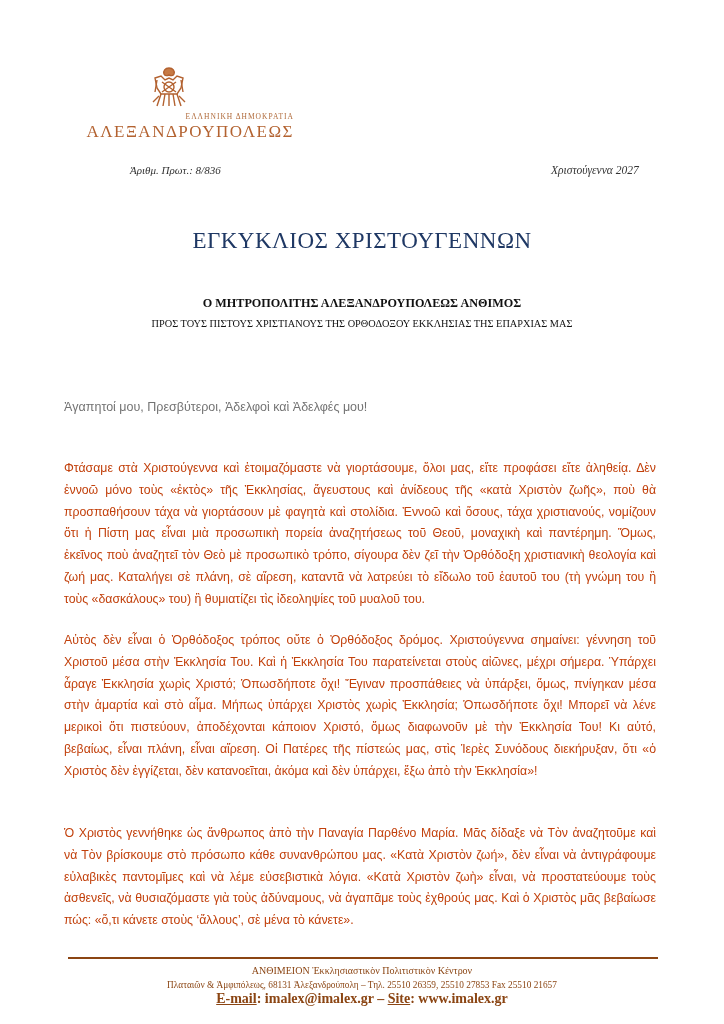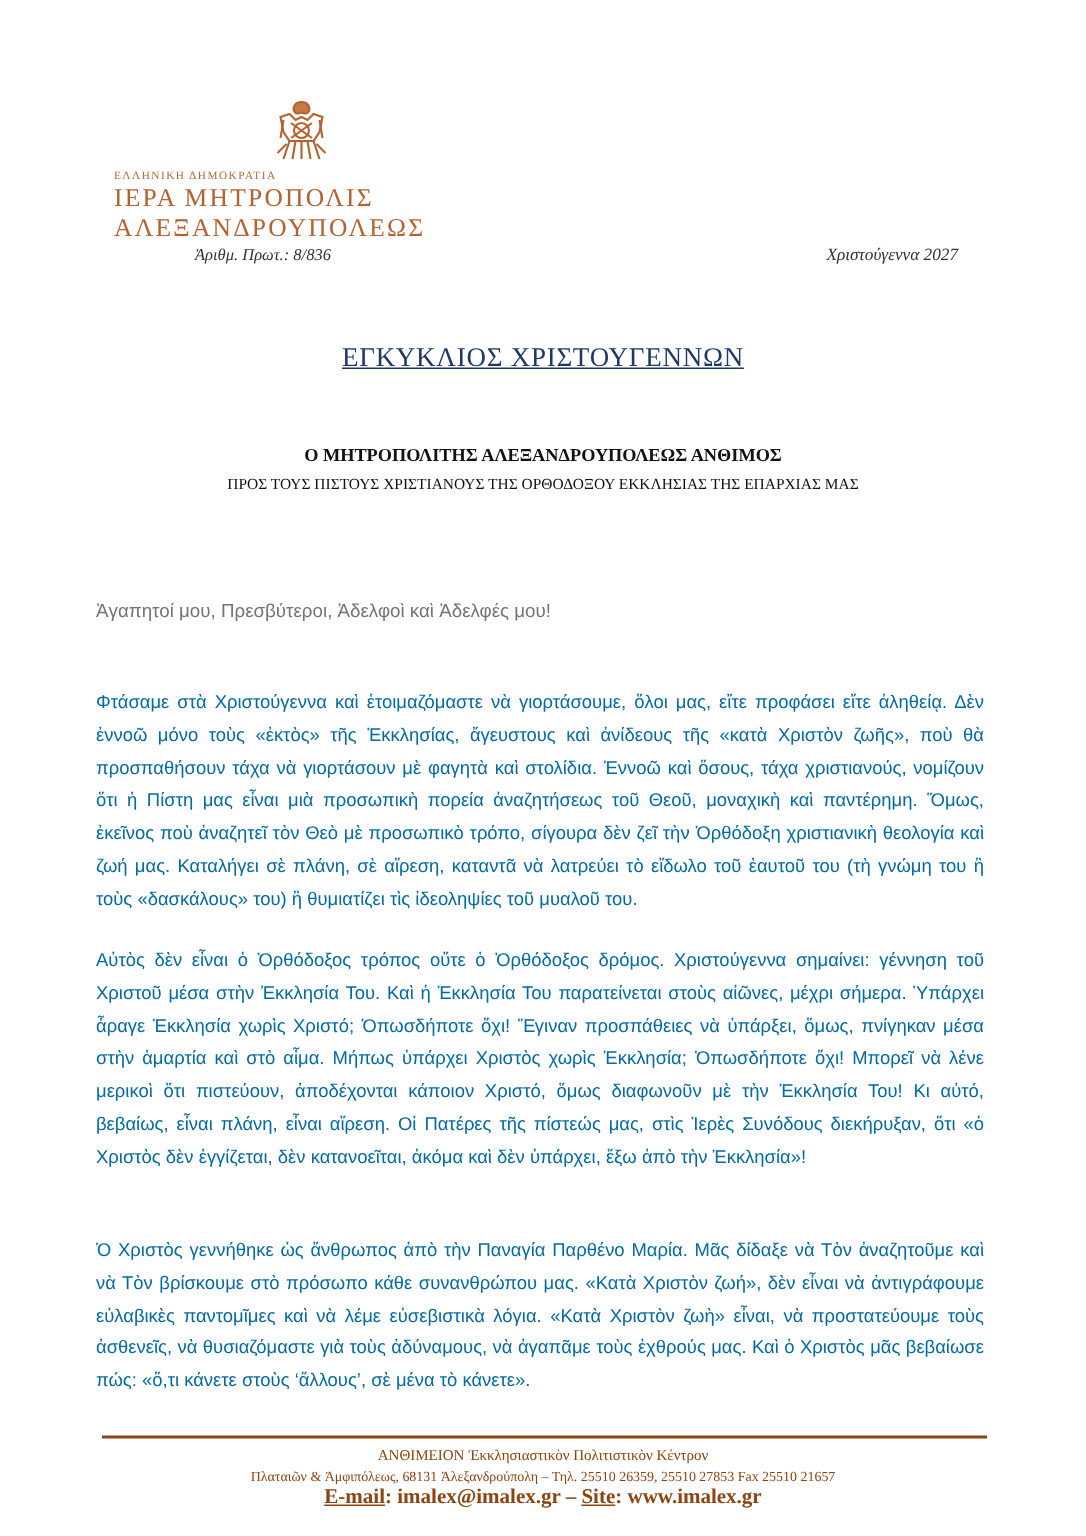--- a/index.html
+++ b/index.html
@@ -1,28 +1,28 @@
 <!DOCTYPE html>
 <html><head>
   <meta charset="utf-8">
   <style>
     html, body { margin:0; padding:0; background:#ffffff; }
     body { width:724px; height:1024px; position:relative; overflow:hidden; font-family:"Liberation Sans", sans-serif; color:#1a1a1a; }
-    .header { position:absolute; left:76px; top:64px; width:250px; text-align:left; }
+    .header { position:absolute; left:44px; top:64px; width:250px; text-align:right; }
     .logo { display:block; margin:0 auto; width:44px; height:46px; }
     .republic { font-family:"Liberation Serif", serif; font-size:7.5px; letter-spacing:1px; color:#b06a3a; margin-top:2px; }
     .metro1 { font-family:"Liberation Serif", serif; font-size:17px; letter-spacing:1.5px; color:#b36230; line-height:19px; margin-top:1px; }
     .metro2 { font-family:"Liberation Serif", serif; font-size:17px; letter-spacing:1.5px; color:#b36230; line-height:21px; }
     .protocol { position:absolute; left:130px; top:164px; font-family:"Liberation Serif", serif; font-style:italic; font-size:11px; color:#333; }
     .date { position:absolute; left:551px; top:164px; font-family:"Liberation Serif", serif; font-style:italic; font-size:11.5px; color:#333; }
-    .title { position:absolute; left:0; width:724px; top:228px; text-align:center; font-family:"Liberation Serif", serif; font-size:18px; color:#1f3864; letter-spacing:0.5px;text-decoration:underline; }
+    .title { position:absolute; left:0; width:724px; top:228px; text-align:center; font-family:"Liberation Serif", serif; font-size:23px; color:#1f3864; letter-spacing:0.5px; }
     .subtitle { position:absolute; left:0; width:724px; top:296px; text-align:center; font-family:"Liberation Serif", serif; font-weight:bold; font-size:12.2px; color:#111; }
     .subtitle2 { position:absolute; left:0; width:724px; top:318px; text-align:center; font-family:"Liberation Serif", serif; font-weight:normal; font-size:10.3px; color:#111; }
     .greeting { position:absolute; left:64px; top:400px; font-size:12.5px; color:#737373; }
-    .body-text { position:absolute; left:64px; width:592px; font-size:12.3px; line-height:21.8px; text-align:justify; color:#0369a1; margin:0; }
+    .body-text { position:absolute; left:64px; width:592px; font-size:12.3px; line-height:21.8px; text-align:justify; color:#c2410c; margin:0; }
     #p1 { top:458px; }
     #p2 { top:630px; }
     #p3 { top:823px; }
     .footer-rule { position:absolute; left:68px; width:590px; top:957px; height:2px; background:#8b4513; }
     .footer { position:absolute; left:0; width:724px; top:964px; text-align:center; font-family:"Liberation Serif", serif; font-size:9.8px; color:#8b4513; line-height:14px; }
     .footer .l1 { font-size:10px; }
     .footer .l2 { font-weight:normal; font-size:9.3px; }
     .footer .l3 { font-weight:bold; font-size:14px; }
     .footer u { text-decoration:underline; }
   </style>
@@ -35,21 +35,20 @@
       <path d="M22 4 c-4 0 -6 3 -5 6 c1 2 3 2 5 1 c2 1 4 1 5 -1 c1 -3 -1 -6 -5 -6z" fill="#c77a45"></path>
       <path d="M8 14 L14 12 L18 16 L22 14 L26 16 L30 12 L36 14 L34 24 L30 30 L14 30 L10 24 Z"></path>
       <path d="M15 18 L29 28 M29 18 L15 28"></path>
       <circle cx="22" cy="23" r="5"></circle>
       <path d="M10 16 L8 28 M34 16 L36 28"></path>
       <path d="M14 30 L10 42 M18 30 L16 42 M22 30 L22 42 M26 30 L28 42 M30 30 L34 42"></path>
       <path d="M12 32 L6 38 M32 32 L38 38"></path>
     </g>
   </svg>
   <div class="republic">ΕΛΛΗΝΙΚΗ ΔΗΜΟΚΡΑΤΙΑ</div>
-  <div class="metro1">ΙΕΡΑ ΜΗΤΡΟΠΟΛΙΣ</div>
   <div class="metro2">ΑΛΕΞΑΝΔΡΟΥΠΟΛΕΩΣ</div>
 </div>
 
 <div class="protocol">Ἀριθμ. Πρωτ.: 8/836</div>
 <div class="date">Χριστούγεννα 2027</div>
 
 <div class="title">ΕΓΚΥΚΛΙΟΣ ΧΡΙΣΤΟΥΓΕΝΝΩΝ</div>
 <div class="subtitle">Ο ΜΗΤΡΟΠΟΛΙΤΗΣ ΑΛΕΞΑΝΔΡΟΥΠΟΛΕΩΣ ΑΝΘΙΜΟΣ</div>
 <div class="subtitle2">ΠΡΟΣ ΤΟΥΣ ΠΙΣΤΟΥΣ ΧΡΙΣΤΙΑΝΟΥΣ ΤΗΣ ΟΡΘΟΔΟΞΟΥ ΕΚΚΛΗΣΙΑΣ ΤΗΣ ΕΠΑΡΧΙΑΣ ΜΑΣ</div>
 

